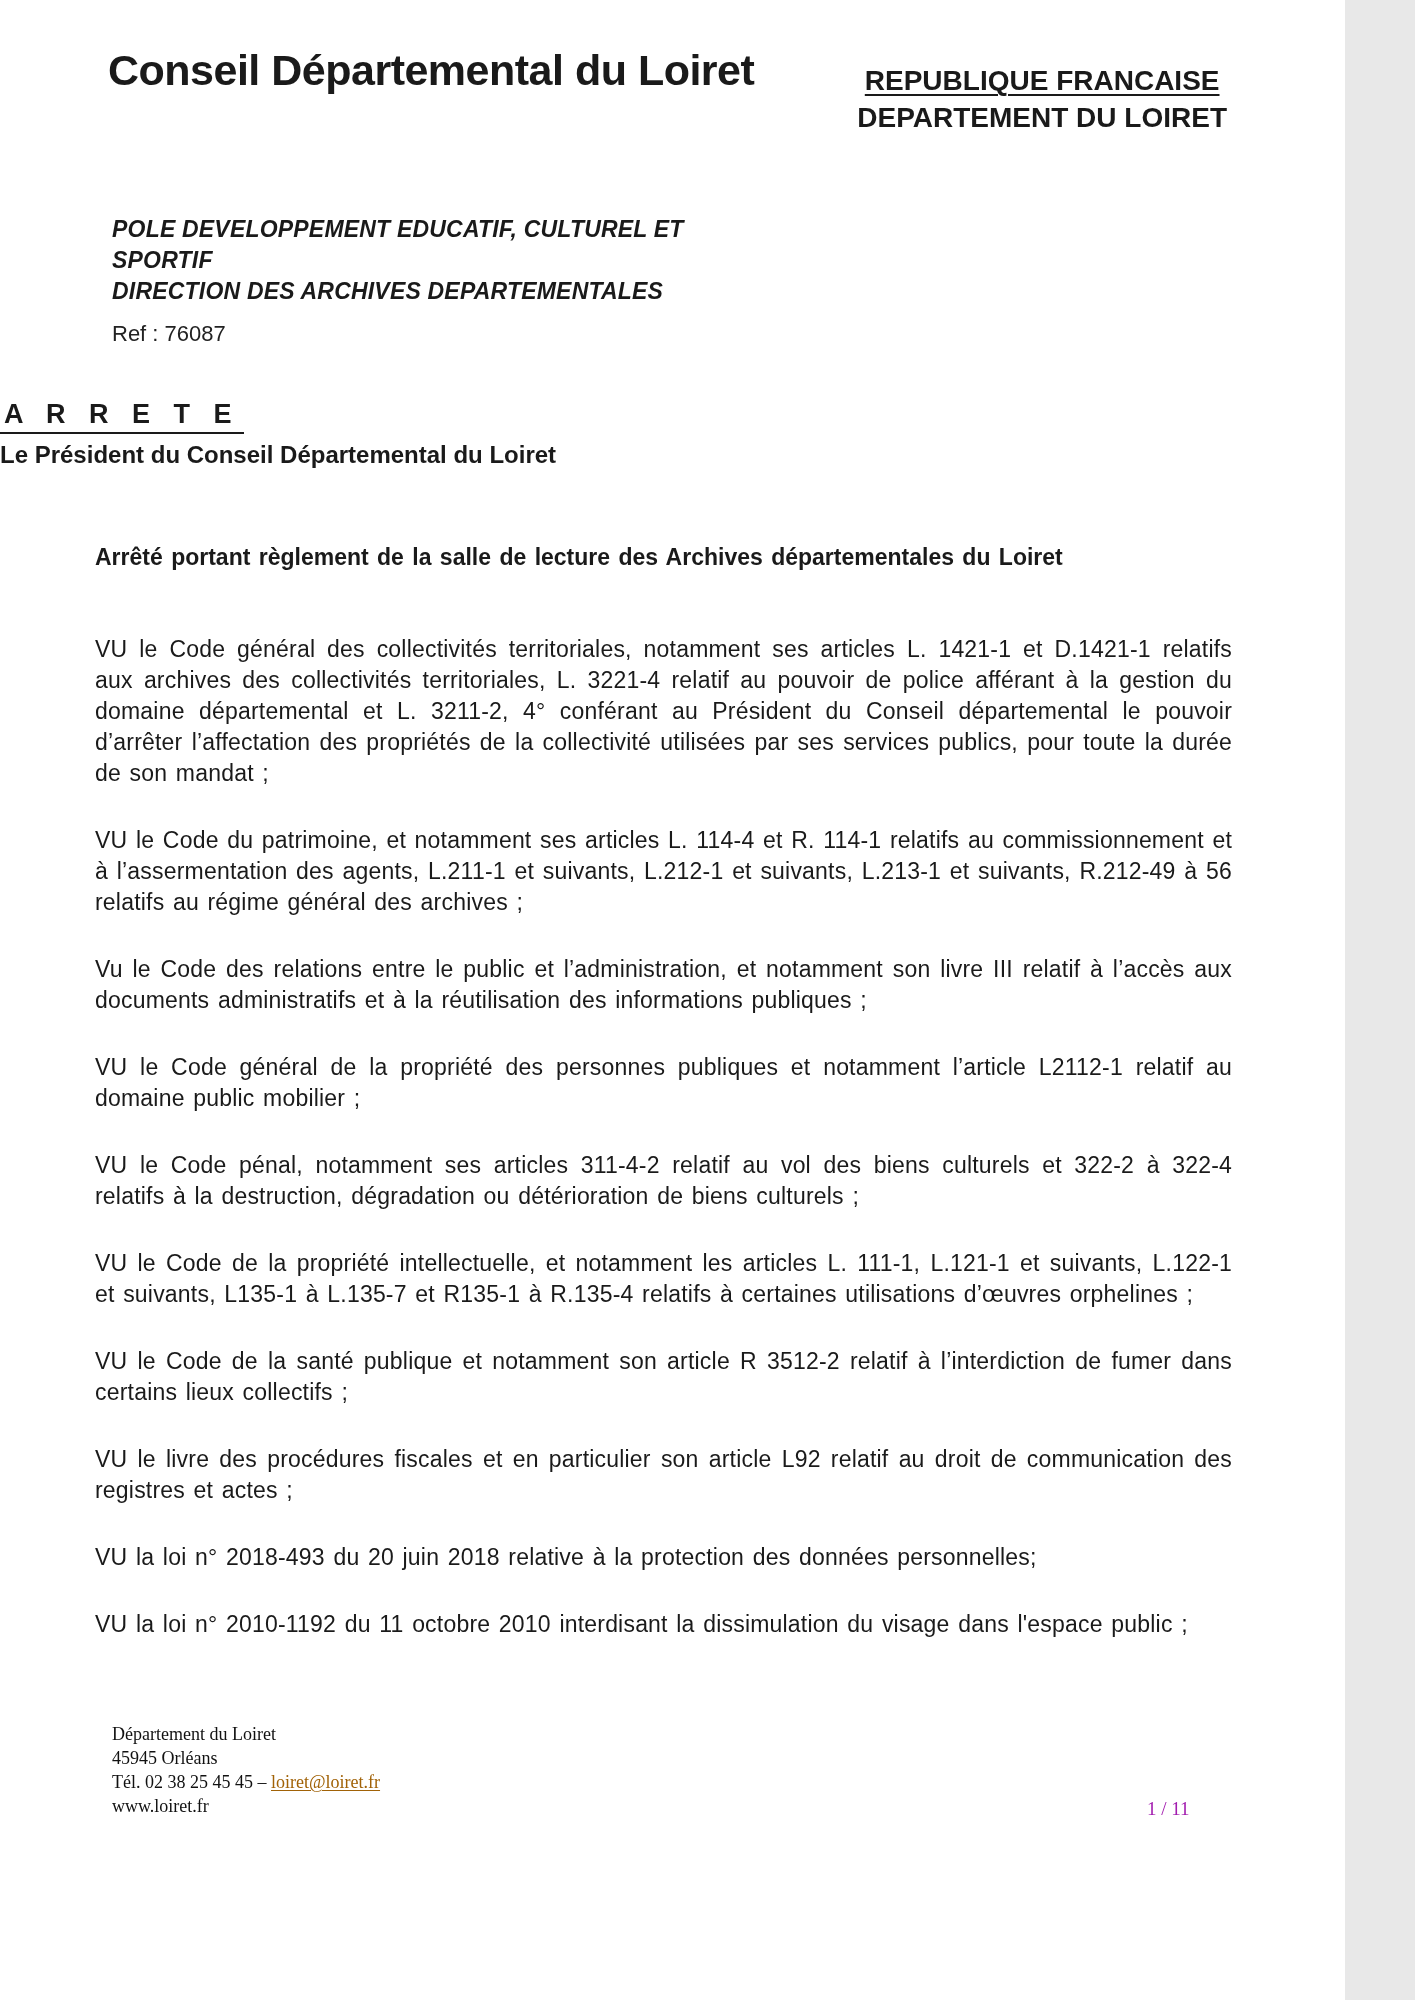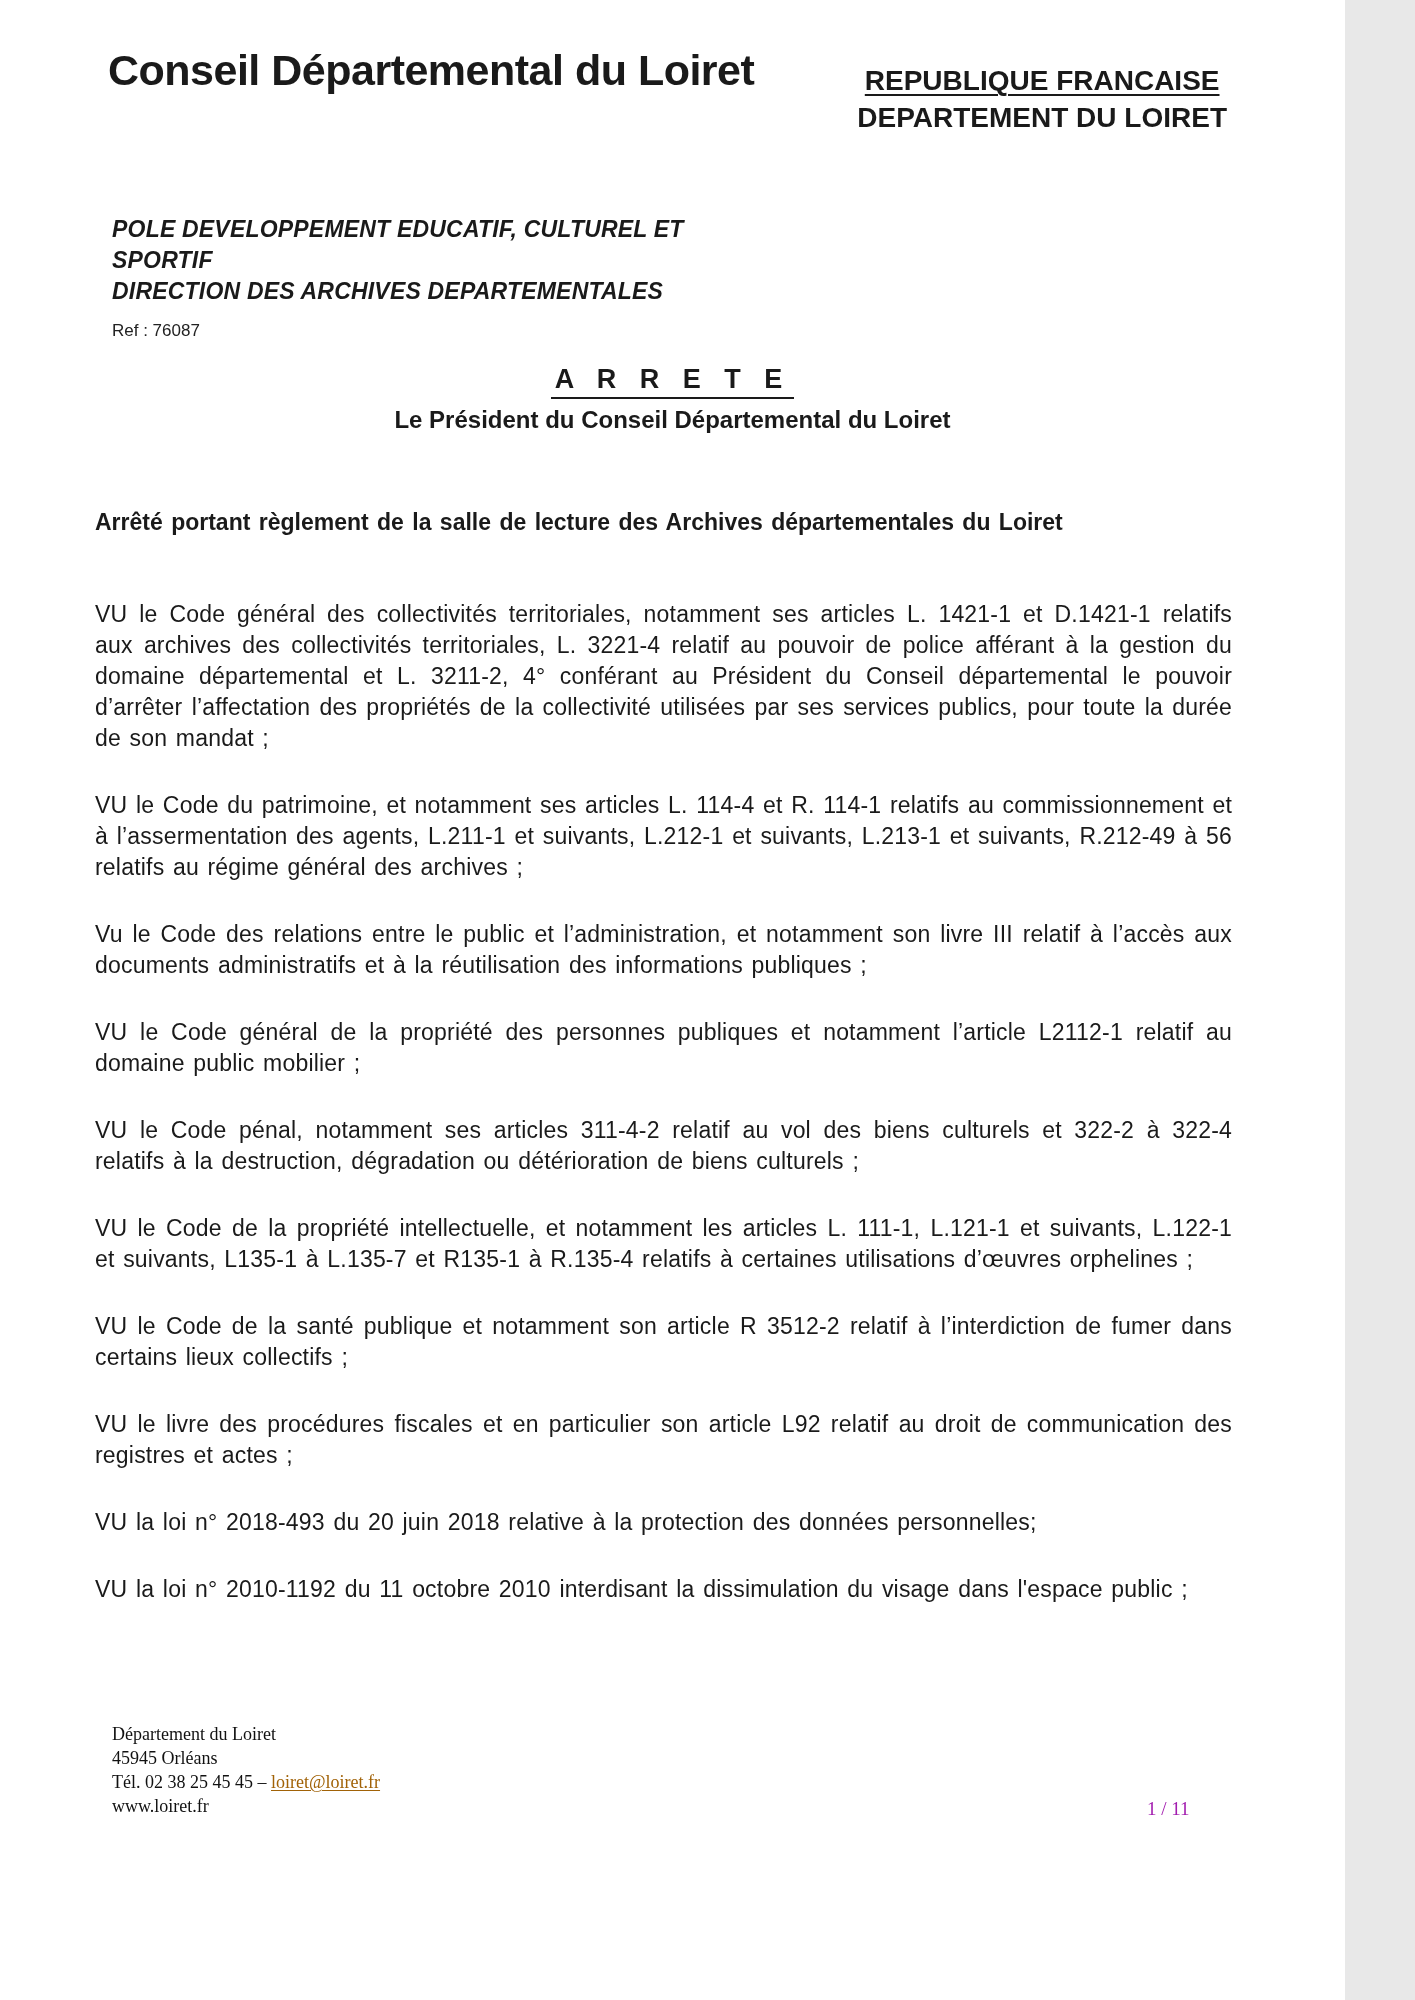--- a/index.html
+++ b/index.html
@@ -45,27 +45,27 @@
     font-size: 23px;
     font-weight: bold;
     font-style: italic;
     line-height: 31px;
     letter-spacing: 0.2px;
     white-space: pre-line;
     max-width: 900px;
   }
   .ref-line {
     margin: 14px 0 9px 112px;
-    font-size: 17px;
+    font-size: 22px;
     color: #222;
   }
   
   .title-block {
-    margin-top: 22px;
-    text-align: center;
+    margin-top: 51px;
+    text-align: left;
   }
   .arrete-heading {
     display: inline-block;
     font-size: 27px;
     font-weight: bold;
     letter-spacing: 8px;
     border-bottom: 2.5px solid #1a1a1a;
     padding: 0 4px 2px 4px;
     line-height: 1.2;
   }

